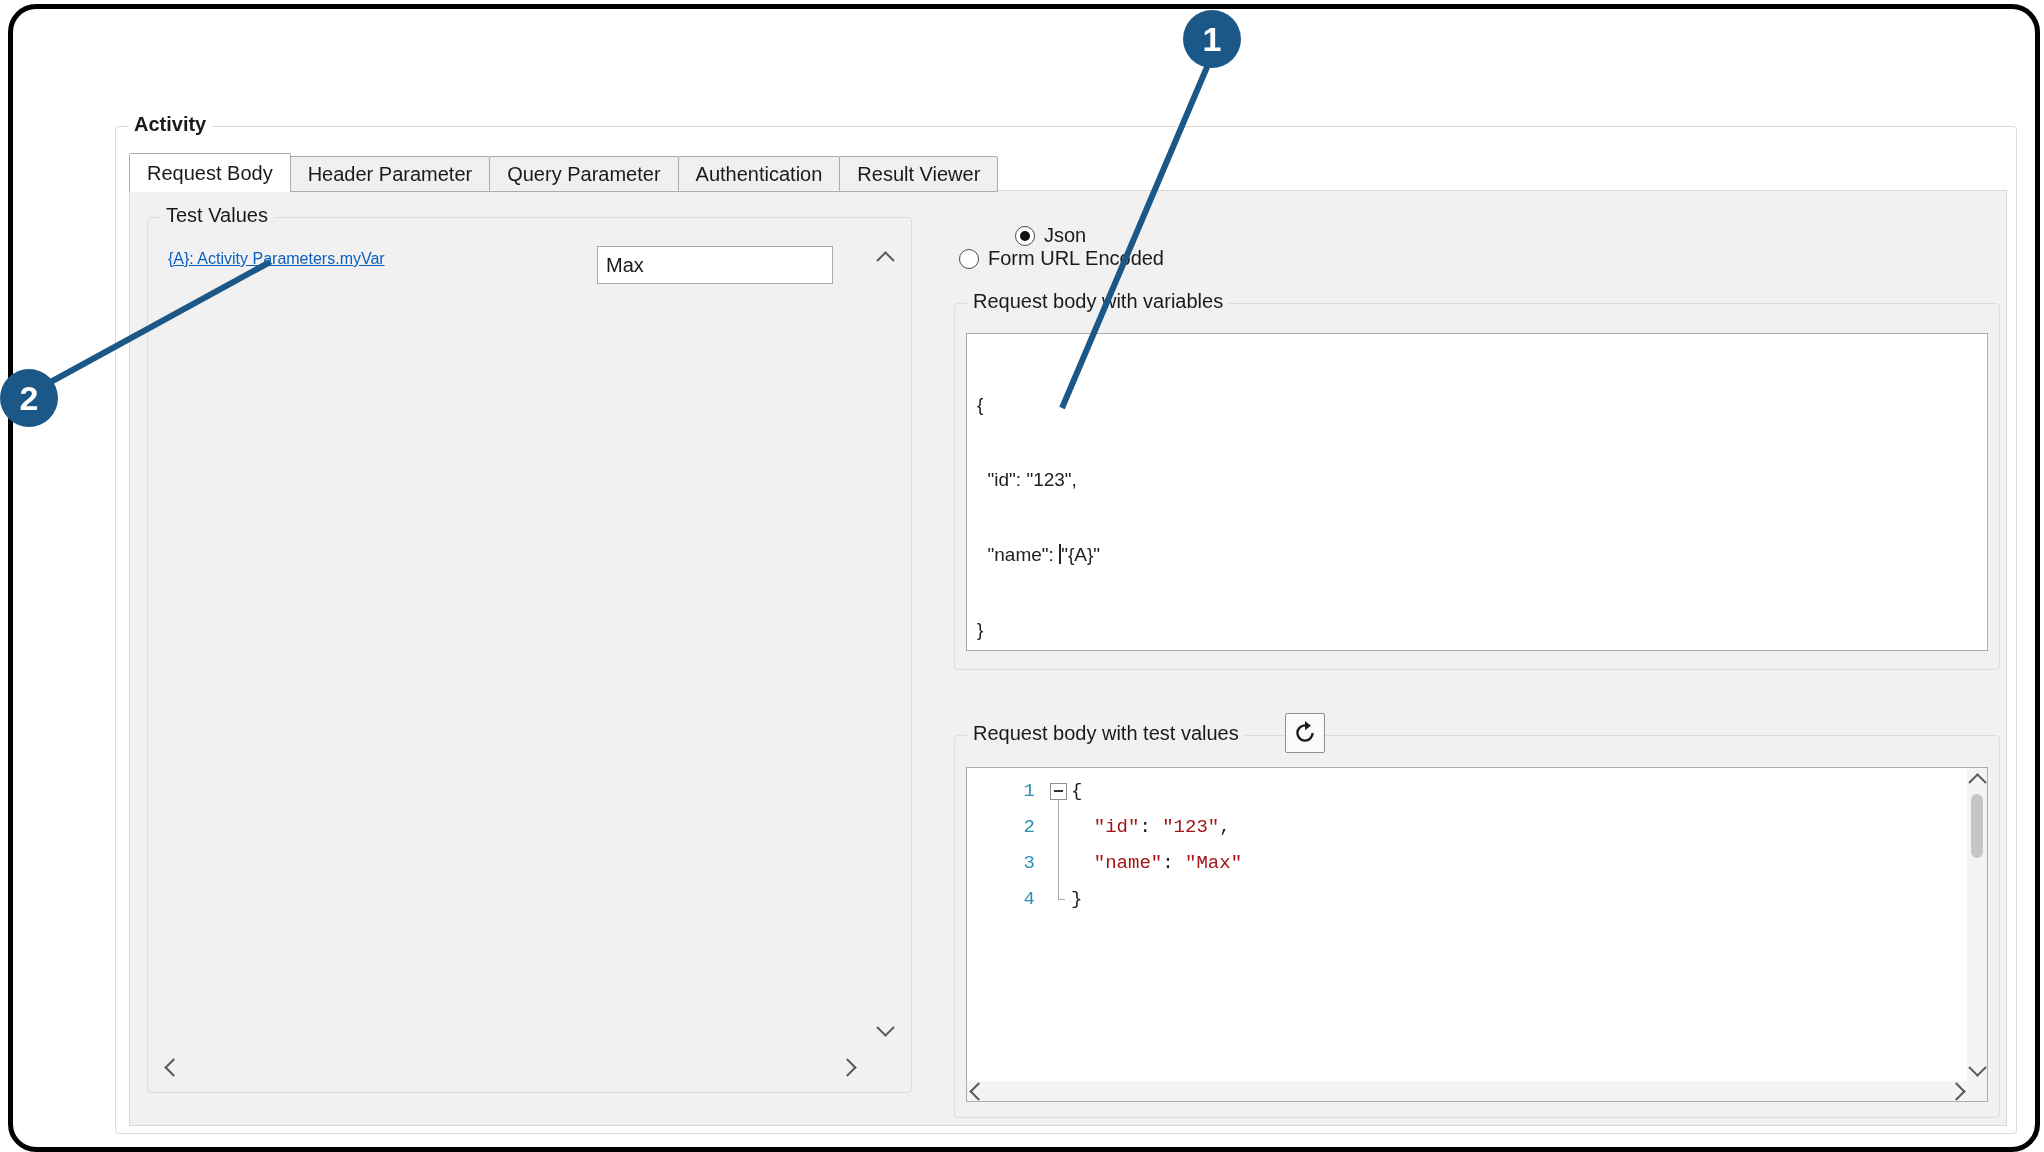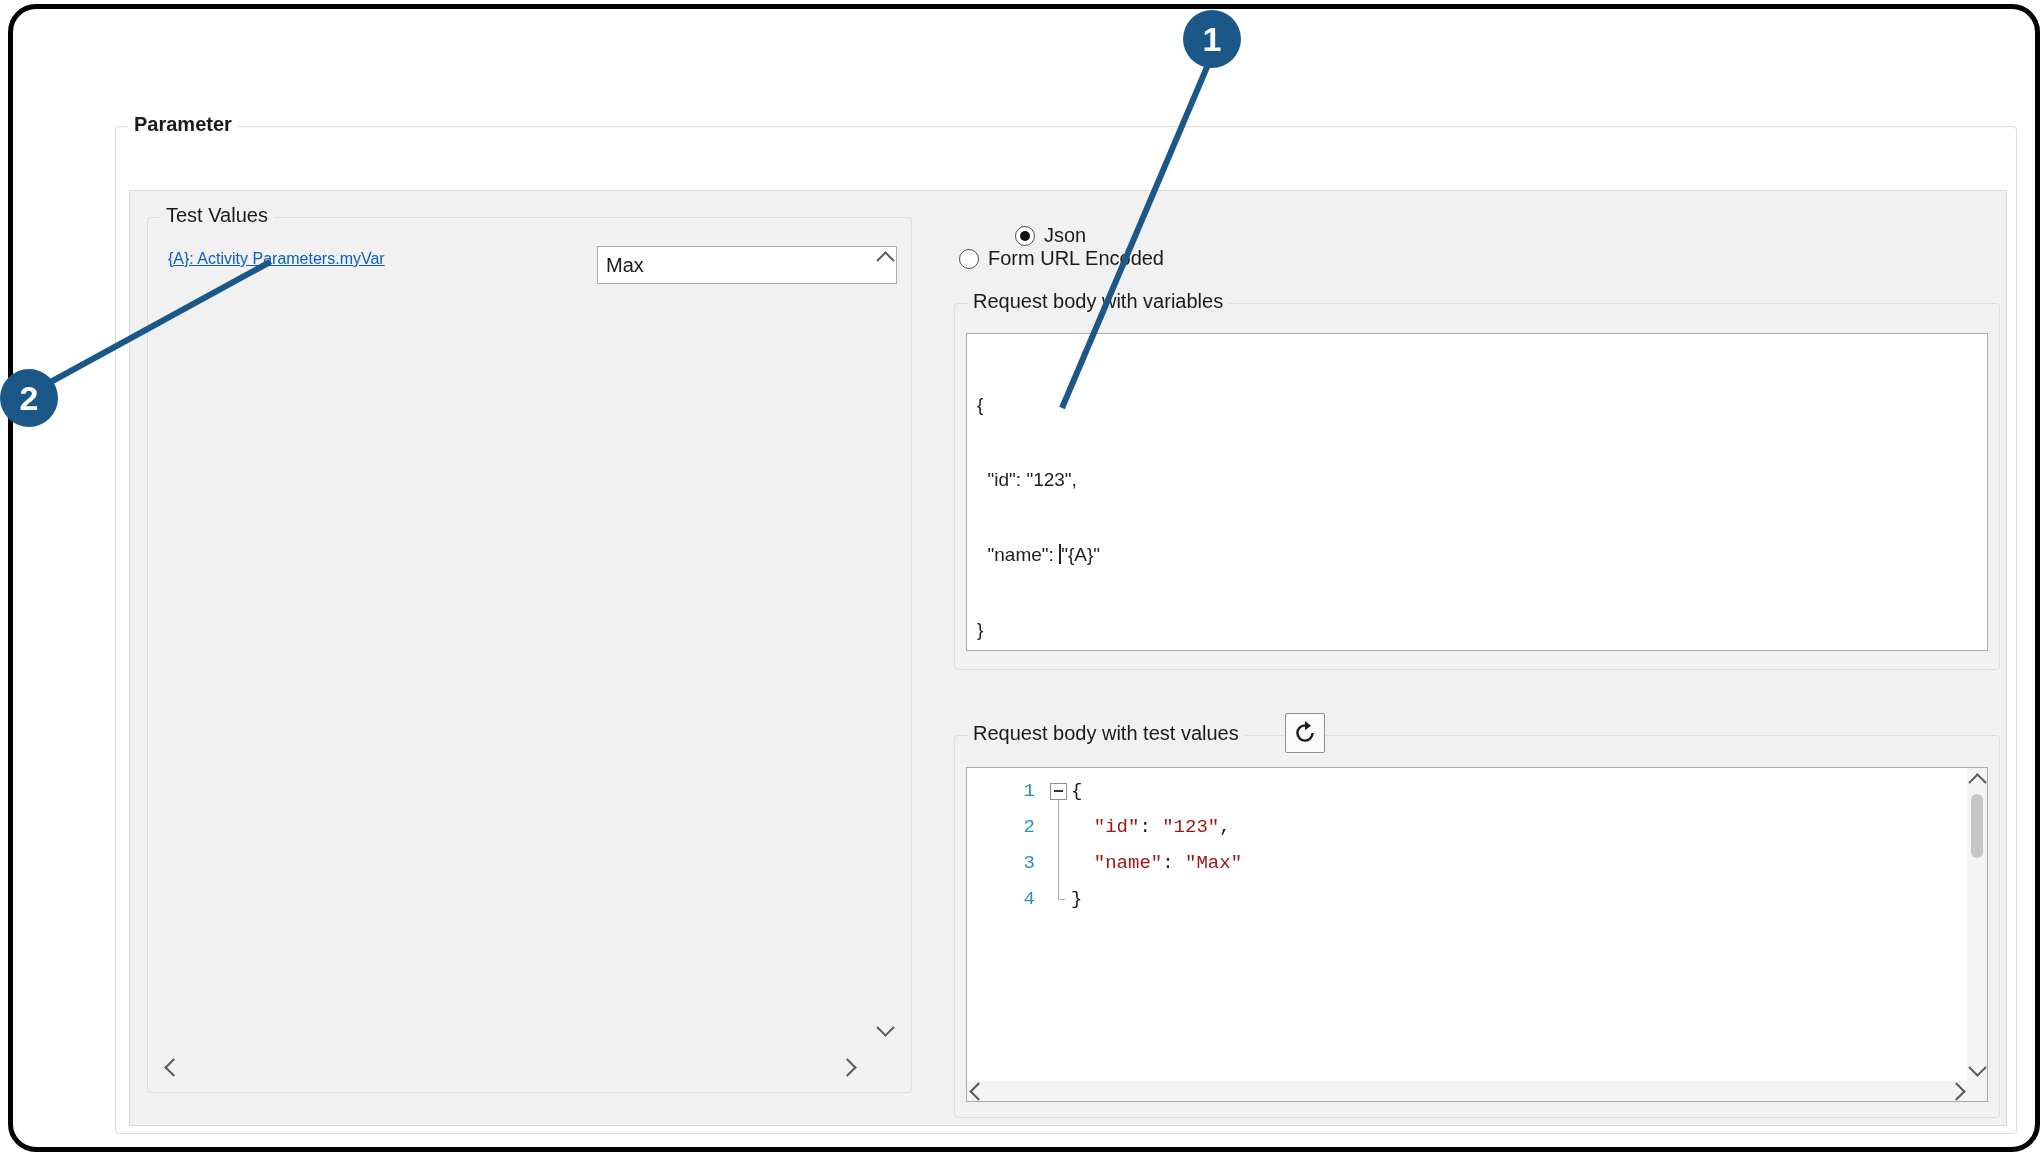--- a/index.html
+++ b/index.html
@@ -31,21 +31,21 @@
   #tab-page{position:absolute;left:13px;top:63px;width:1876px;height:934px;
             background:var(--panel-bg,#F1F1F1);border:1px solid #D9D9D9;z-index:2;}
 
   
   #tab-page .glabel{background:var(--panel-bg,#F1F1F1);}
 
   
   #tv-box{left:17px;top:26px;width:763px;height:874px;}
   #tv-link{position:absolute;left:20px;top:28px;font-size:16px;line-height:26px;
            color:var(--link,#0B5FC0);text-decoration:underline;cursor:pointer;white-space:nowrap;}
-  #tv-input{position:absolute;left:449px;top:28px;width:300px;height:38px;box-sizing:border-box;
+  #tv-input{position:absolute;left:449px;top:28px;width:236px;height:38px;box-sizing:border-box;
             border:1px solid #ABABAB;background:#fff;font:20px "Liberation Sans",sans-serif;
             padding:0 8px;color:#1a1a1a;}
 
   
   .sbtn{position:absolute;width:22px;height:22px;display:flex;align-items:center;justify-content:center;}
   .chev{display:inline-block;width:11px;height:11px;border-right:2px solid #5a5a5a;border-bottom:2px solid #5a5a5a;}
   .chev.up{transform:rotate(-135deg) translate(-2px,-2px);}
   .chev.down{transform:rotate(45deg) translate(-2px,-2px);}
   .chev.left{transform:rotate(135deg);}
   .chev.right{transform:rotate(-45deg);}
@@ -107,22 +107,29 @@
          font-size:34px;font-weight:bold;z-index:60;}
   #badge1{left:1183px;top:10px;}
   #badge2{left:0;top:369px;}
 </style>
 </head>
 <body>
 
 <div class="frame"></div>
 
 <div class="gbox" id="param-box">
-  <span class="glabel" id="param-label">Parameter</span>
-
+  <span class="glabel" id="param-label">Activity</span>
+
+  <div class="tabs">
+    <div class="tab selected">Request Body</div>
+    <div class="tab">Header Parameter</div>
+    <div class="tab">Query Parameter</div>
+    <div class="tab">Authentication</div>
+    <div class="tab">Result Viewer</div>
+  </div>
 
   <div id="tab-page">
 
     <div class="gbox" id="tv-box">
       <span class="glabel">Test Values</span>
       <a id="tv-link">{A}: Activity Parameters.myVar</a>
       <input id="tv-input" type="text" value="Max" style="">
 
       <div class="sbtn" style="left:726px;top:28px;">
         <span class="chev up"></span>

